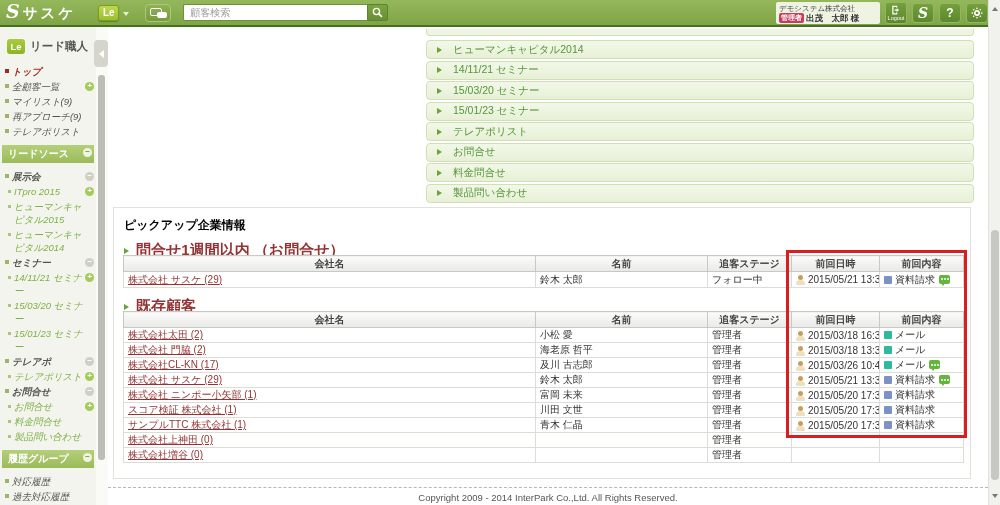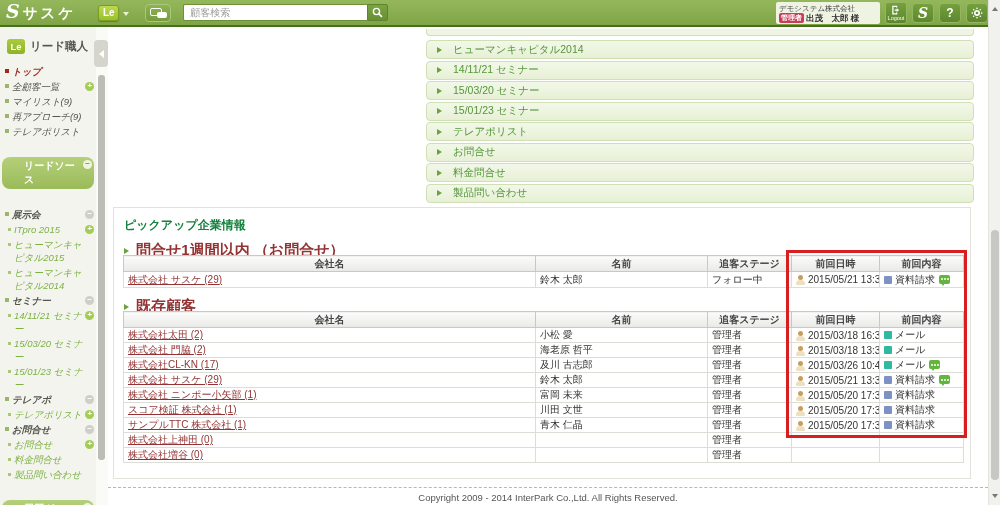--- a/index.html
+++ b/index.html
@@ -55,41 +55,41 @@
 .side-item .bullet{position:absolute;left:5px;top:5px;width:4px;height:4px;background:#9db56b;}
 .side-item.top{color:#9c2a22;font-weight:bold;}
 .side-item.top .bullet{background:#9c2a22;}
 .side-item.parent{font-weight:bold;}
 .side-item.sub{padding-left:14px;color:#7cb144;}
 .side-item.sub .bullet{left:8px;top:6px;width:3px;height:3px;background:#a9c877;}
 .cicon{position:absolute;right:2px;top:3px;width:9px;height:9px;border-radius:50%;
      color:#fff;font-size:8px;line-height:8px;text-align:center;font-weight:bold;cursor:pointer;}
 .cicon.plus{background:#a3cb57;}
 .cicon.minus{background:#cfcfc7;}
-.side-section{position:relative;margin:18px 2px;background:linear-gradient(#b5cf7a,#9abb59);
-     border-radius:8px;color:#fff;font-weight:bold;font-size:10px;padding:2px 16px 2px 22px;cursor:pointer;}
+.side-section{position:relative;margin:6px 2px;background:linear-gradient(#b5cf7a,#9abb59);
+     border-radius:0;color:#fff;font-weight:bold;font-size:10px;padding:2px 16px 2px 6px;cursor:pointer;}
 .side-section .cicon{top:3px;background:#eef4de;color:#7c9b47;}
 .sb-strip{position:absolute;left:96px;top:27px;width:12px;height:478px;background:#fafaf7;z-index:2;}
 .sb-thumb{position:absolute;left:2px;top:48px;width:7px;height:385px;background:#bdbdb7;border-radius:3px;cursor:pointer;}
 .sb-tab{position:absolute;left:94px;top:40px;width:14px;height:27px;background:#d5d5ce;border-radius:4px;
      z-index:3;display:flex;align-items:center;justify-content:center;cursor:pointer;}
 .sb-tab .tri{width:0;height:0;border:4px solid transparent;border-right:5px solid #fff;margin-right:3px;}
 
 
 .main{position:absolute;left:108px;top:27px;width:880px;height:478px;background:#fff;z-index:1;}
 .sliver{position:absolute;left:318px;top:2px;width:548px;height:7px;background:#eef5e2;
      border:1px solid #cfe0b4;border-top:none;border-radius:0 0 4px 4px;}
 .accordion{position:absolute;left:318px;top:13px;width:548px;}
 .acc-item{height:19px;margin-bottom:1.5px;background:linear-gradient(#f2f8e8,#e7f0d6);
      border:1px solid #cfe0b4;border-radius:4px;display:flex;align-items:center;
      padding:0 10px;color:#55963a;font-size:10.5px;cursor:pointer;}
 .acc-item .tri{width:0;height:0;border:3.5px solid transparent;border-left:5px solid #6aa23c;margin-right:8px;flex:0 0 auto;}
 
 .pickup{position:absolute;left:5px;top:180px;width:858px;height:272px;border:1px solid #e2e2da;background:#fff;}
-.pk-title{position:absolute;left:10px;top:9px;font-size:12px;font-weight:bold;color:#15803d;}
+.pk-title{position:absolute;left:10px;top:9px;font-size:12px;font-weight:bold;color:#000000;}
 .pk-label{position:absolute;left:10px;display:flex;align-items:center;font-size:15px;font-weight:bold;}
 .pk-label .tri{width:0;height:0;border:3.5px solid transparent;border-left:5px solid #6aa23c;margin-right:4px;}
 .pk-label a{color:#943333;text-decoration:underline;cursor:pointer;}
 .l1{top:33px;}.l2{top:89px;}
 .pk-table{position:absolute;left:9px;border-collapse:collapse;table-layout:fixed;width:840px;color:#333;}
 .t1{top:47px;}.t2{top:103px;}
 .pk-table th{background:linear-gradient(#fbfbfb,#e9e9e7);border:1px solid #c9c9c4;height:16px;
      font-size:10px;color:#444;font-weight:bold;padding:0 2px;}
 .pk-table td{border:1px solid #ddddd8;height:15px;padding:0 4px;white-space:nowrap;overflow:hidden;font-size:10px;}
 .t1 td{height:16px;}

